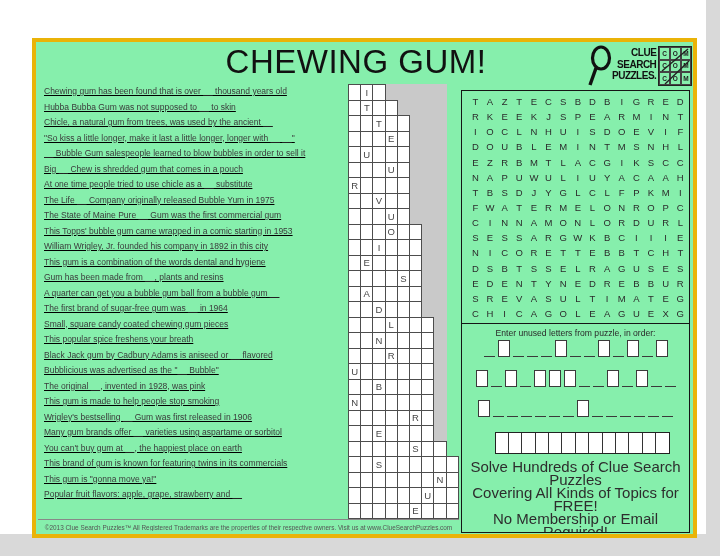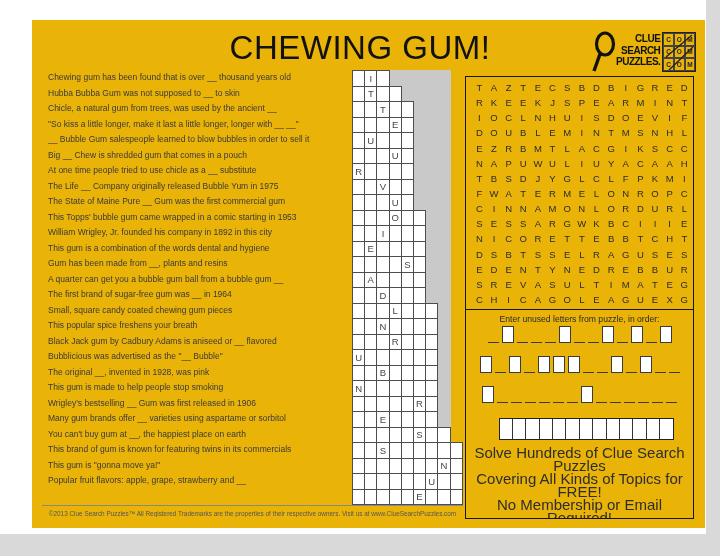--- a/index.html
+++ b/index.html
@@ -9,24 +9,24 @@
     font-family:"Liberation Sans", sans-serif;
     position:relative;
     -webkit-font-smoothing:antialiased;
   }
   .page {
     position:absolute; left:0; top:0;
     width:706px; height:534px;
     background:#ffffff;
   }
   .frame {
-    position:absolute; left:32px; top:20px;
+    position:absolute; left:32px; top:38px;
     width:657px; height:492px;
-    border:8px solid #eab308;
-    background:#eab308;
+    border:4px solid #eab308;
+    background:#86efac;
   }
   
   .title {
     position:absolute; top:1px; left:100px; width:440px;
     text-align:center;
     font-size:33px; font-weight:500; letter-spacing:0.5px;
     color:#111;
   }
   
   .logo {
@@ -51,21 +51,21 @@
     grid-template-rows:repeat(3,1fr);
     position:relative;
   }
   .com-cell {
     border:0.5px solid #444;
     font-size:6.5px; font-weight:bold; color:#222;
     display:flex; align-items:center; justify-content:center;
   }
   .com-grid svg.slash { position:absolute; left:0; top:0; }
   
-  .clues { position:absolute; left:8px; top:42px; width:305px; }
+  .clues { position:absolute; left:8px; top:42px; width:305px;text-decoration:underline; }
   .clue {
     height:15.5px; line-height:15.5px;
     font-size:8.5px; color:#3a3a3a;
     white-space:nowrap; overflow:hidden;
   }
   
   .crossword { position:absolute; left:312px; top:42px; width:112px; height:436px; }
   .cw-bg {
     position:absolute; left:0; top:0;
     width:99px; height:374px;

